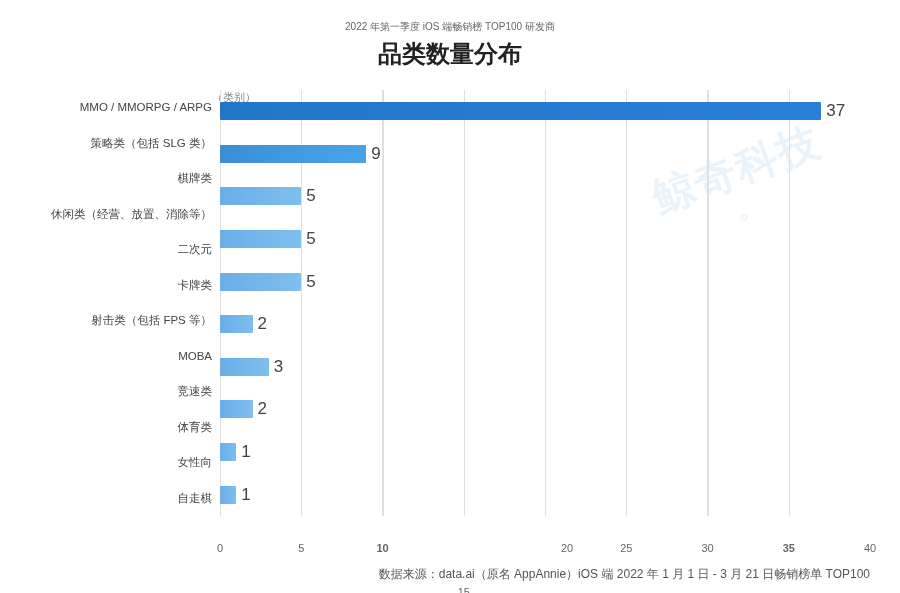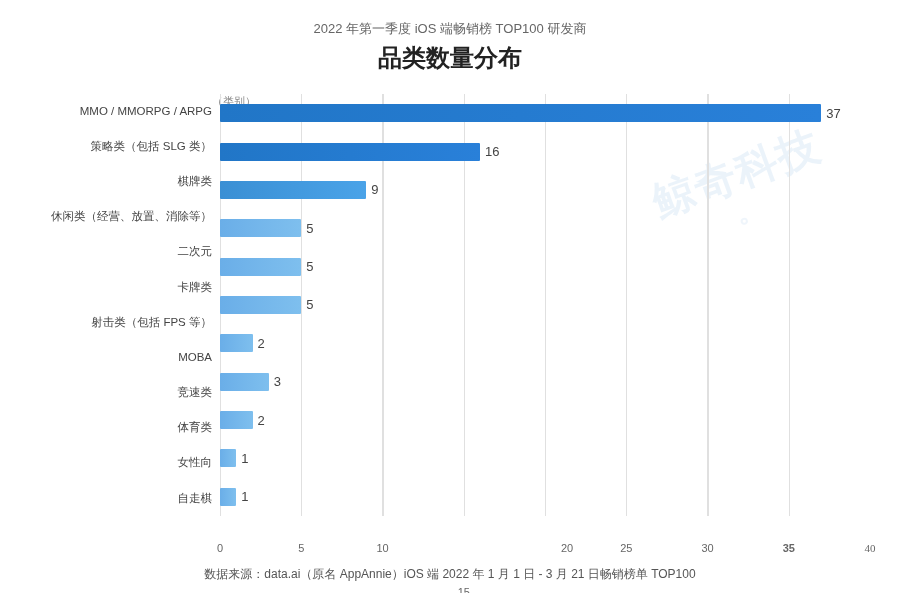--- a/index.html
+++ b/index.html
@@ -10,21 +10,21 @@
       height: 593px;
       overflow: hidden;
       display: flex;
       flex-direction: column;
       align-items: center;
       justify-content: flex-start;
       padding: 20px 30px 10px 30px;
     }
 
     .subtitle {
-      font-size: 13px;
+      font-size: 10px;
       color: #666;
       margin-bottom: 4px;
       text-align: center;
     }
 
     .title {
       font-size: 24px;
       font-weight: bold;
       color: #222;
       margin-bottom: 16px;
@@ -100,21 +100,21 @@
     .bar {
       height: 18px;
       border-radius: 1px;
       position: relative;
       display: flex;
       align-items: center;
     }
 
     .bar-label {
       margin-left: 5px;
-      font-size: 13px;
+      font-size: 17px;
       color: #444;
       white-space: nowrap;
     }
 
     
     .x-axis {
       height: 22px;
       position: relative;
       margin-left: 190px;
       display: flex;
@@ -150,21 +150,21 @@
       pointer-events: none;
       letter-spacing: 2px;
       line-height: 1.1;
       text-align: center;
     }
 
     .footer {
       font-size: 12px;
       color: #555;
       margin-top: 6px;
-      text-align: center;
+      text-align: right;
       width: 100%;
     }
   </style>
 </head>
 <body>
 
 <div class="subtitle">2022 年第一季度 iOS 端畅销榜 TOP100 研发商</div>
 <div class="title">品类数量分布</div>
 
 <div class="chart-area">
@@ -224,36 +224,32 @@
         </div>
         <div class="bar-row">
           <div class="bar" style="width: 12.5%; background: linear-gradient(to right, rgb(106, 174, 232), rgb(126, 191, 238));"></div>
           <div class="bar-label">5</div>
         </div>
         <div class="bar-row">
           <div class="bar" style="width: 22.5%; background: linear-gradient(to right, rgb(58, 143, 212), rgb(74, 163, 232));"></div>
           <div class="bar-label">9</div>
         </div>
         <div class="bar-row">
-          <div class="bar" style="width: 40%; background: linear-gradient(to right, rgb(33, 118, 199), rgb(41, 128, 217));"></div>
-          <div class="bar-label">16</div>
-        </div>
-        <div class="bar-row">
           <div class="bar" style="width: 92.5%; background: linear-gradient(to right, rgb(33, 118, 199), rgb(41, 128, 217));"></div>
           <div class="bar-label">37</div>
         </div>
       </div>
   </div>
 
   <div class="x-axis" id="x-axis">
       <div class="x-tick" style="left: 0%;">0</div>
       <div class="x-tick" style="left: 12.5%;">5</div>
-      <div class="x-tick" style="left: 25%;">10</div>
+      <div class="x-tick" style="left: 25%; font-weight: bold;">10</div>
       <div class="x-tick" style="left: 37.5%; margin-top: 44px;">15</div>
       <div class="x-tick" style="left: 50%; margin-left: 22px;">20</div>
       <div class="x-tick" style="left: 62.5%;">25</div>
       <div class="x-tick" style="left: 75%;">30</div>
       <div class="x-tick" style="left: 87.5%; font-weight: bold;">35</div>
-      <div class="x-tick" style="left: 100%; font-family: Liberation Serif, serif;">40</div>
+      <div class="x-tick" style="left: 100%;">40</div>
     </div>
 </div>
 
 <div class="footer">数据来源：data.ai（原名 AppAnnie）iOS 端 2022 年 1 月 1 日 - 3 月 21 日畅销榜单 TOP100</div>
 
 </body></html>

